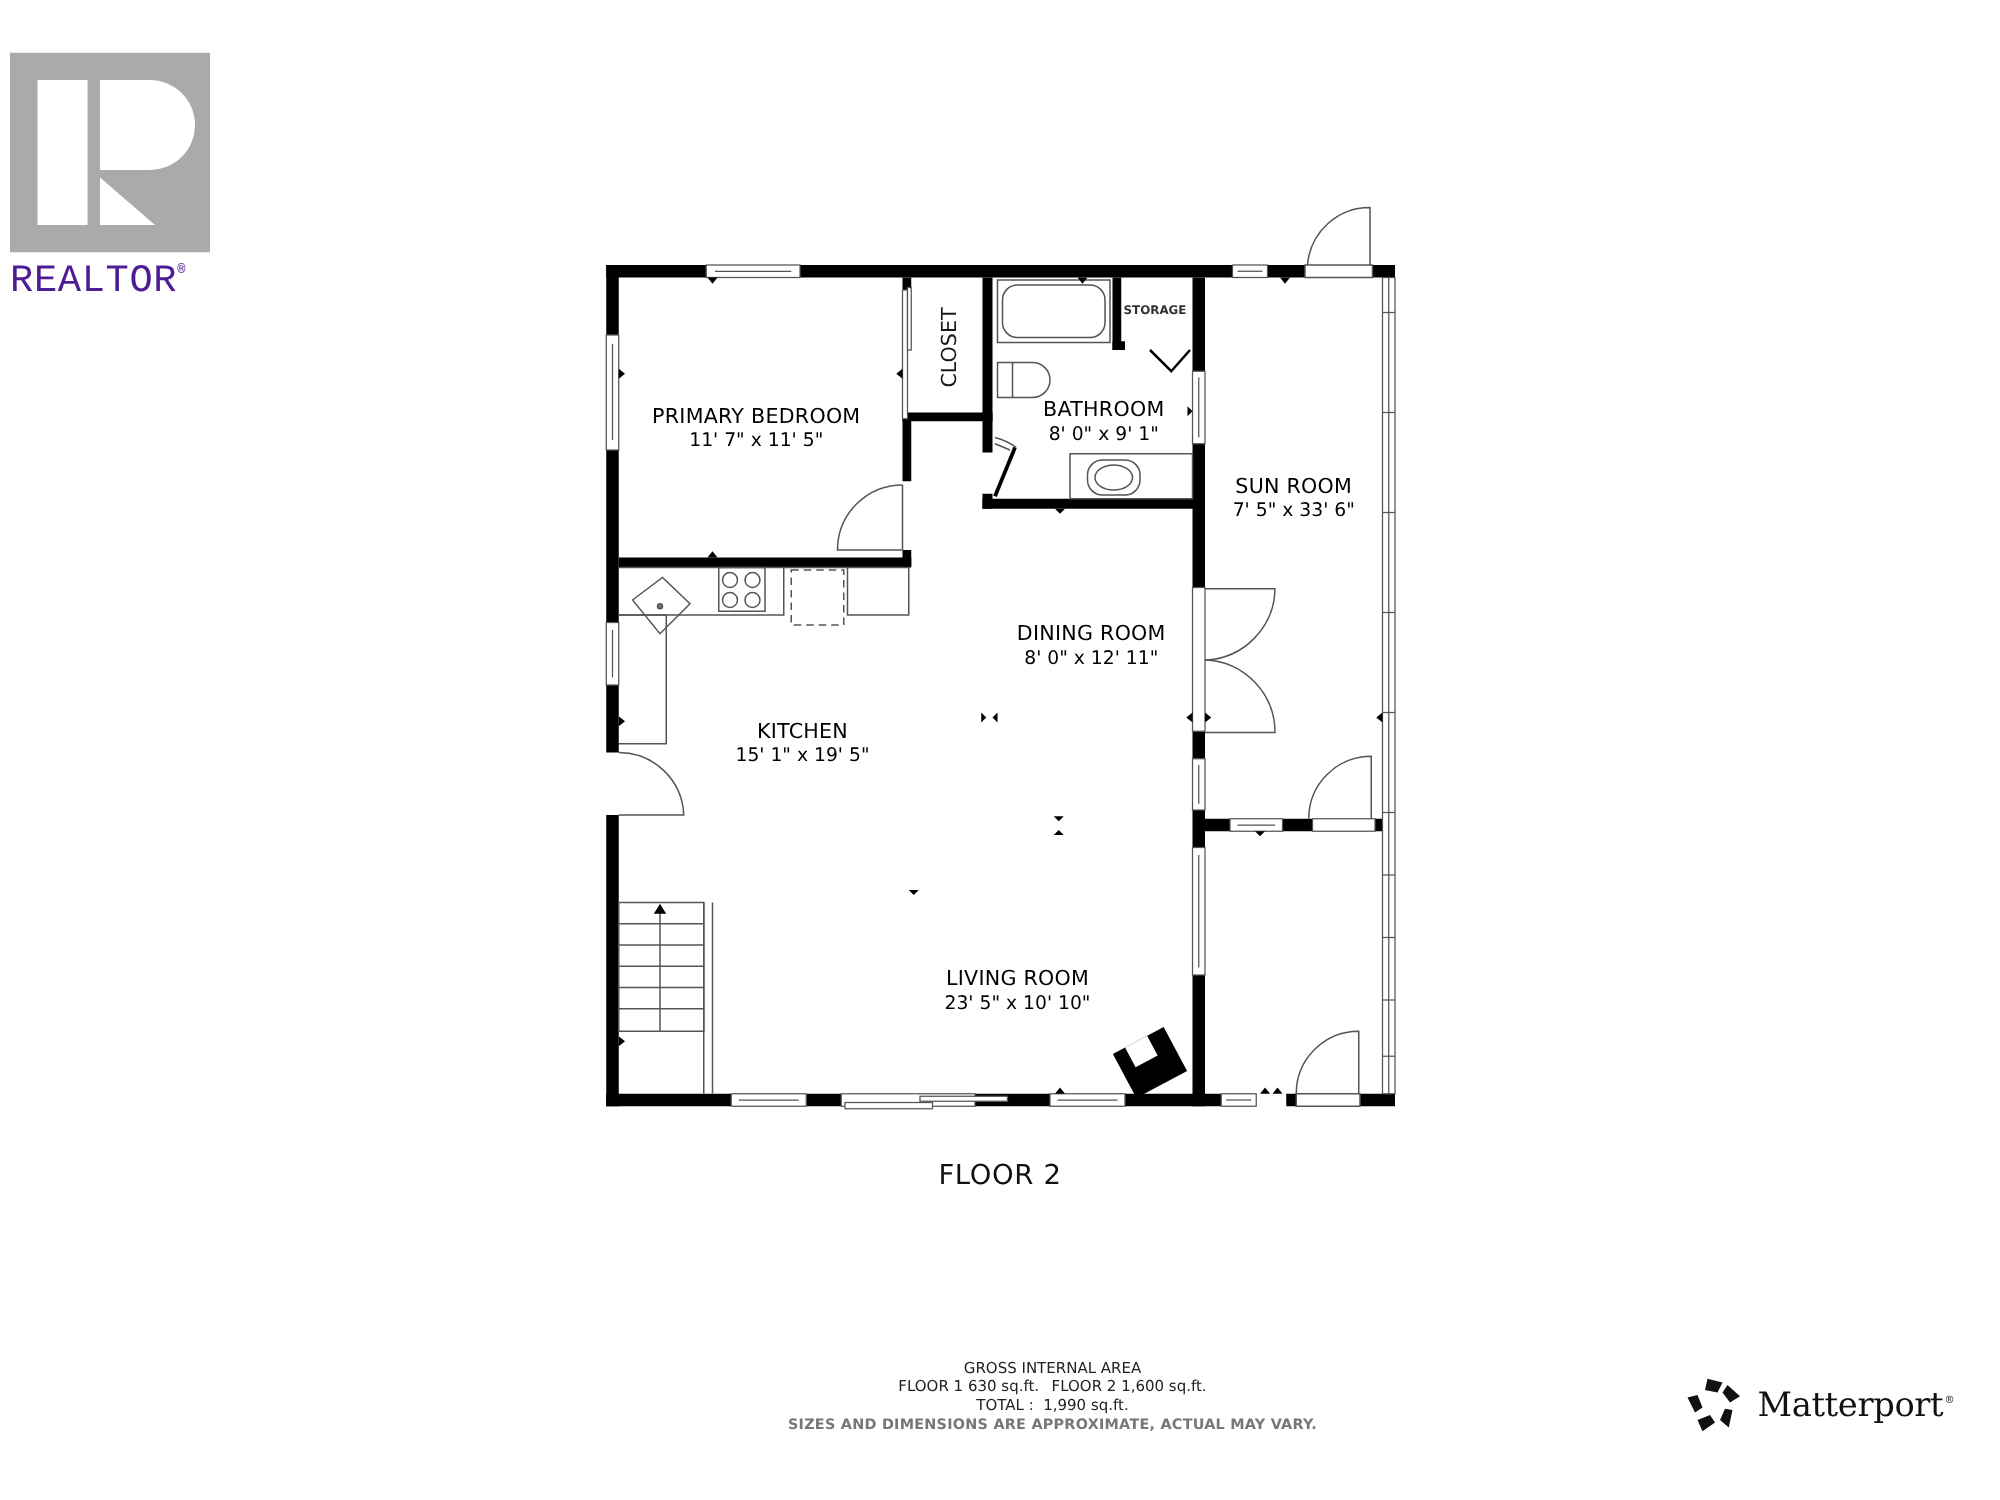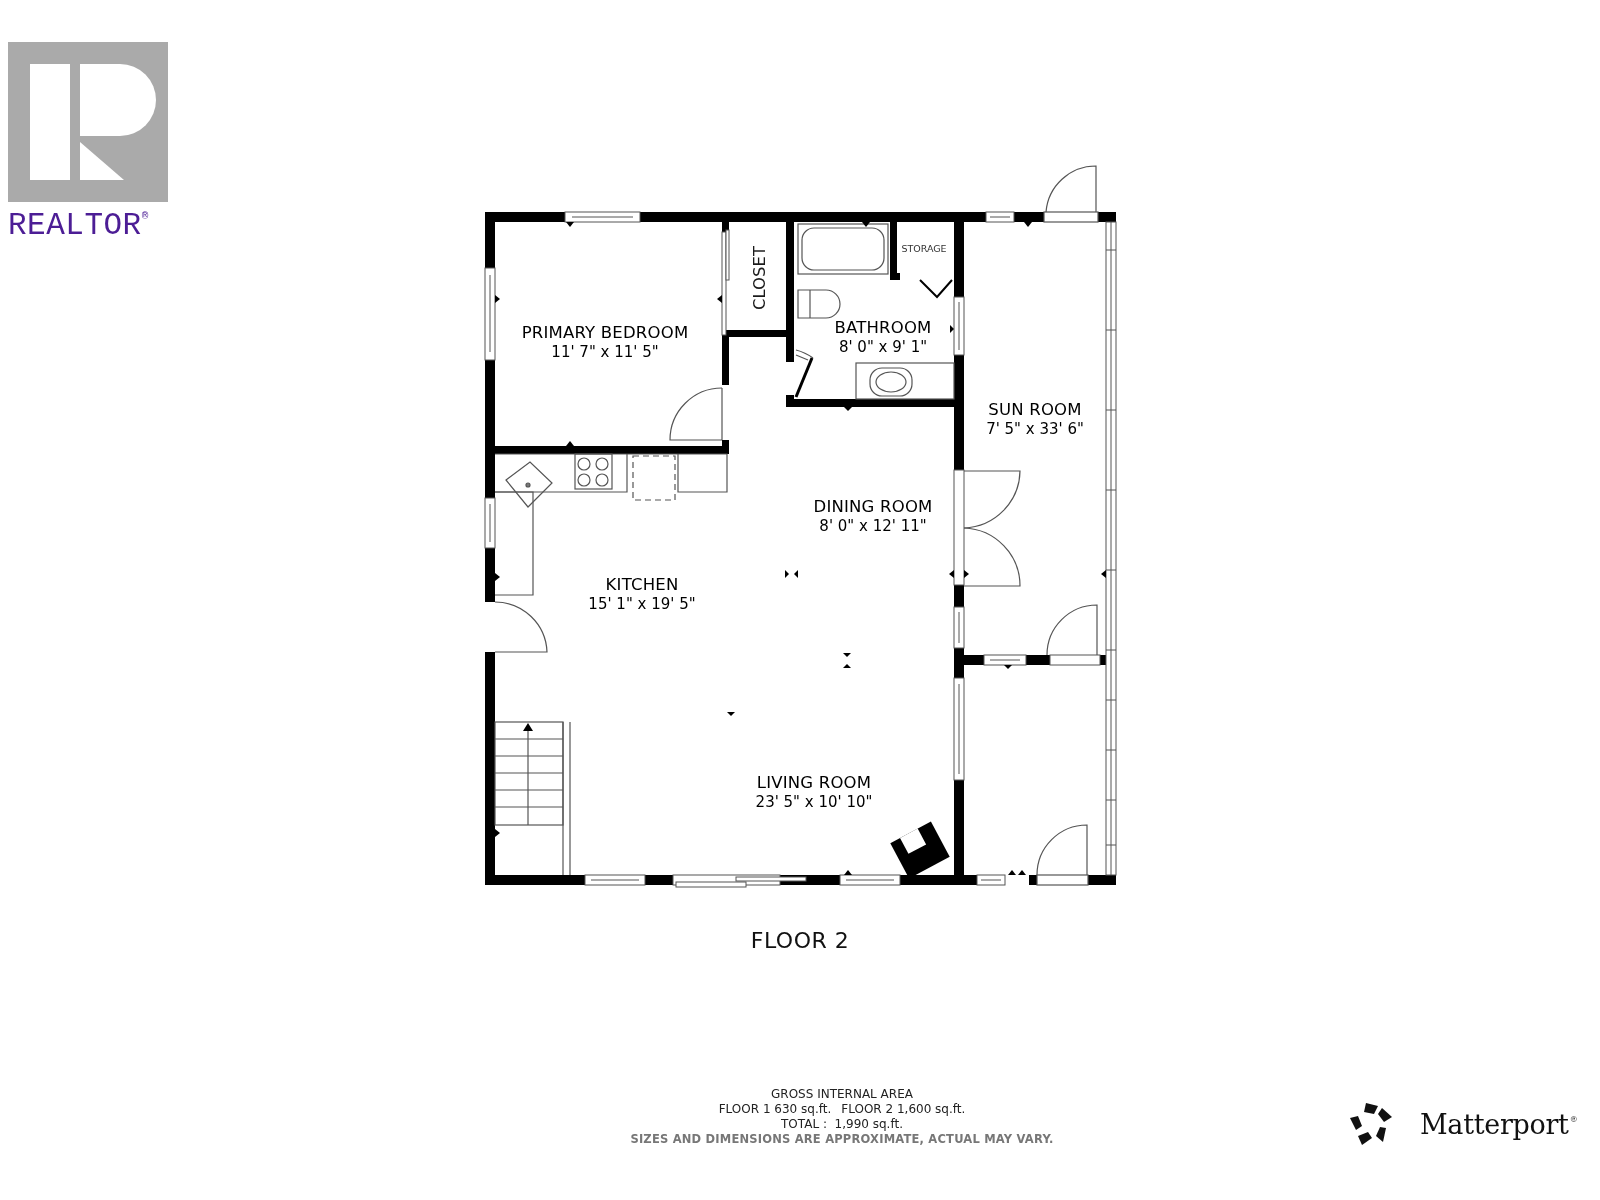--- a/index.html
+++ b/index.html
@@ -5,28 +5,28 @@
   html, body { margin: 0; padding: 0; background: #ffffff; }
   body { width: 1600px; height: 1200px; position: relative; overflow: hidden; font-family: "DejaVu Sans", sans-serif; }
   .realtor-logo { position: absolute; left: 8px; top: 42px; width: 170px; height: 205px; }
   .realtor-mark { position: absolute; left: 0; top: 0; width: 160px; height: 160px; }
   .realtor-word { position: absolute; left: 0; top: 166px; font-family: Liberation Mono, monospace; font-size: 31px; color: #4c1d95; letter-spacing: 0.5px; }
   .realtor-word sup { font-size: 11px; vertical-align: top; position: relative; top: 2px; }
   .plan { position: absolute; left: 0; top: 0; width: 1600px; height: 1200px; }
   .room-label { position: absolute; text-align: center; color: #000000; font-family: "DejaVu Sans", sans-serif; transform: translateX(-50%); white-space: nowrap; }
   .room-name { font-size: 16.5px; letter-spacing: 0.2px; display: block; line-height: 20px; }
   .room-dim { font-size: 15px; display: block; line-height: 19px; }
-  .small-label { position: absolute; font-size: 9.5px; color: #333; transform: translateX(-50%); white-space: nowrap; font-weight: normal; }
+  .small-label { position: absolute; font-size: 9.5px; color: #333; transform: translateX(-50%); white-space: nowrap; font-weight: bold; }
   .closet-label { position: absolute; font-size: 16.5px; color: #1a1a1a; transform: translate(-50%,-50%) rotate(-90deg); white-space: nowrap; }
   .floor-title { position: absolute; left: 800px; top: 928px; transform: translateX(-50%); font-size: 22px; color: #111; letter-spacing: 0.5px; }
   .area-block { position: absolute; left: 800px; top: 1087px; transform: translateX(-50%); text-align: center; font-size: 12px; color: #222; line-height: 15px; white-space: nowrap; margin-left: 42px; }
   .area-block .disclaimer { color: #777; font-size: 11.5px; letter-spacing: 0.2px; font-weight: bold; }
   .gap { display: inline-block; width: 10px; }
   .matterport { position: absolute; left: 1348px; top: 1100px; height: 48px; display: flex; align-items: center; }
-  .matterport-word { font-family: "DejaVu Serif", serif; font-size: 27px; color: #111; margin-left: 24px; letter-spacing: -0.3px; }
+  .matterport-word { font-family: "DejaVu Serif", serif; font-size: 27px; color: #111; margin-left: 10px; letter-spacing: -0.3px; }
   .matterport-word sup { font-size: 8px; vertical-align: top; position: relative; top: 6px; margin-left: 1px; }
 </style>
 </head>
 <body>
 
 <div class="realtor-logo">
   <svg class="realtor-mark" viewBox="0 0 160 160">
     <rect x="0" y="0" width="160" height="160" fill="#aaaaaa"></rect>
     <rect x="22" y="22" width="40" height="116" fill="#ffffff"></rect>
     <path d="M72 22 H112 A36 36 0 0 1 112 94 H72 Z" fill="#ffffff"></path>
@@ -233,21 +233,21 @@
 <div class="room-label" style="left:605px; top:323px;">
   <span class="room-name">PRIMARY BEDROOM</span>
   <span class="room-dim">11' 7" x 11' 5"</span>
 </div>
 <div class="closet-label" style="left:759px; top:278px;">CLOSET</div>
 <div class="room-label" style="left:883px; top:318px;">
   <span class="room-name">BATHROOM</span>
   <span class="room-dim">8' 0" x 9' 1"</span>
 </div>
 <div class="small-label" style="left:924px; top:243px;">STORAGE</div>
-<div class="room-label" style="left:1035px; top:379px;margin-top:21px;">
+<div class="room-label" style="left:1035px; top:379px;">
   <span class="room-name">SUN ROOM</span>
   <span class="room-dim">7' 5" x 33' 6"</span>
 </div>
 <div class="room-label" style="left:642px; top:575px;">
   <span class="room-name">KITCHEN</span>
   <span class="room-dim">15' 1" x 19' 5"</span>
 </div>
 <div class="room-label" style="left:873px; top:497px;">
   <span class="room-name">DINING ROOM</span>
   <span class="room-dim">8' 0" x 12' 11"</span>

